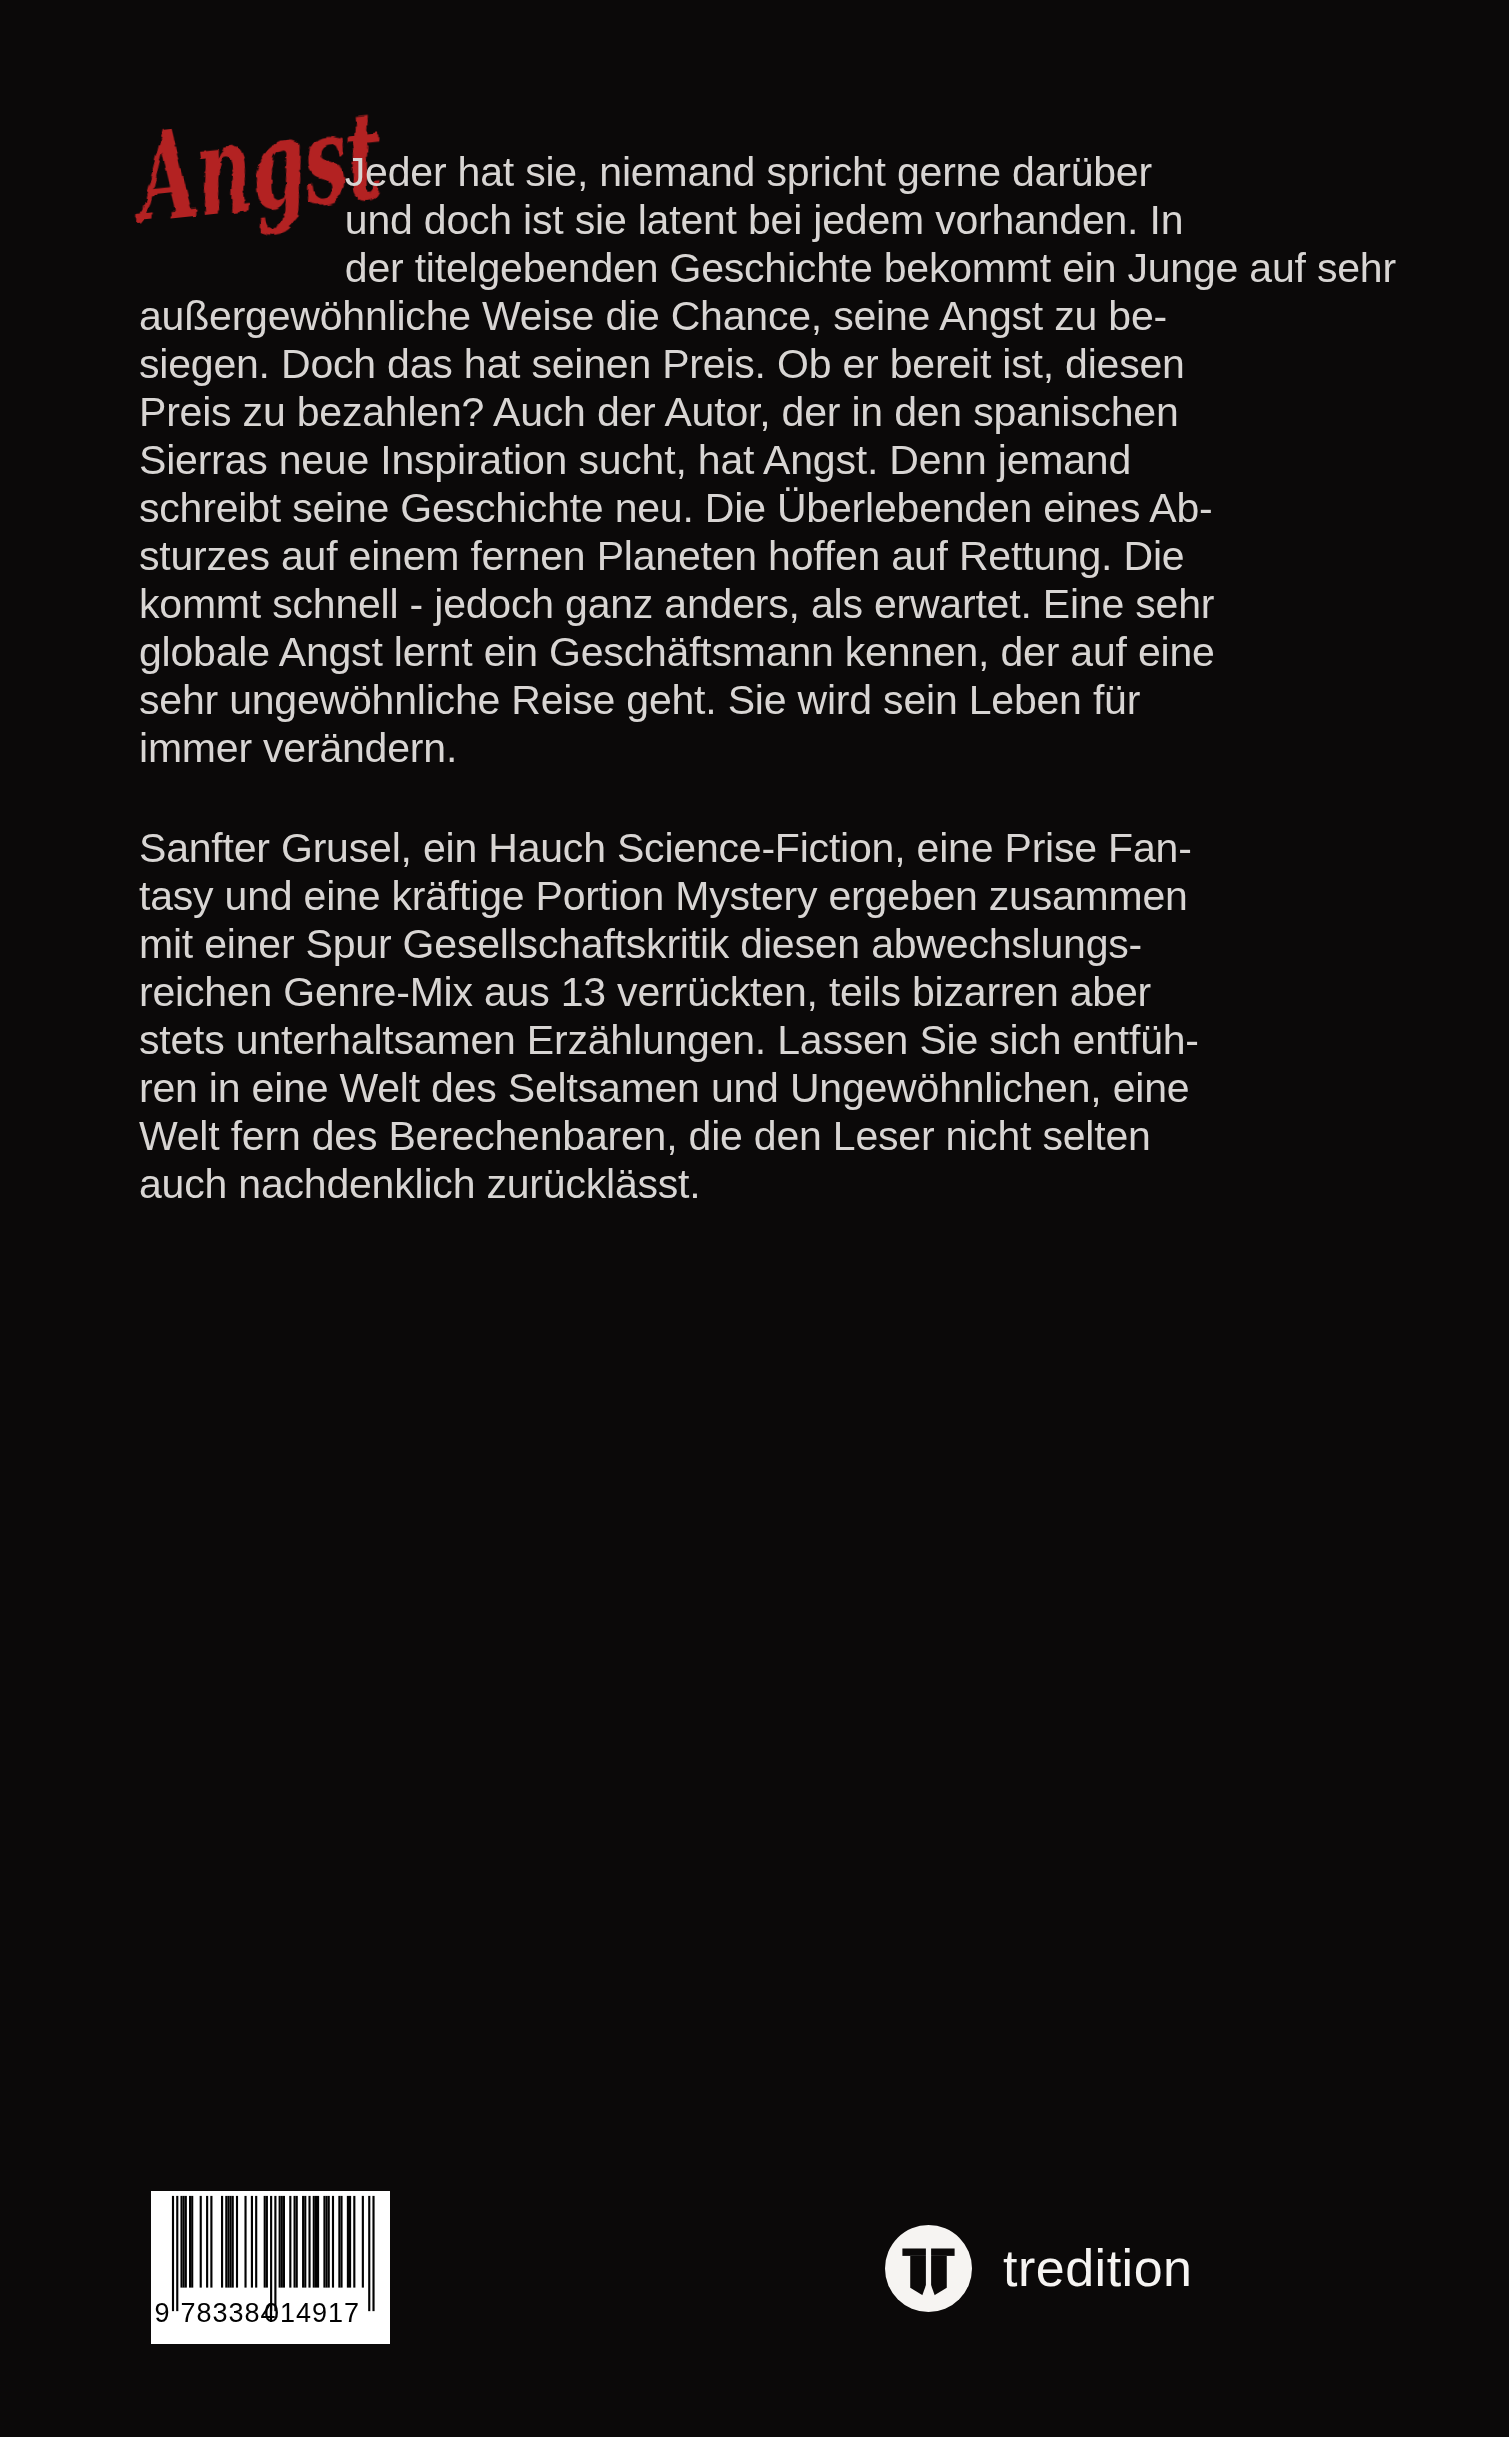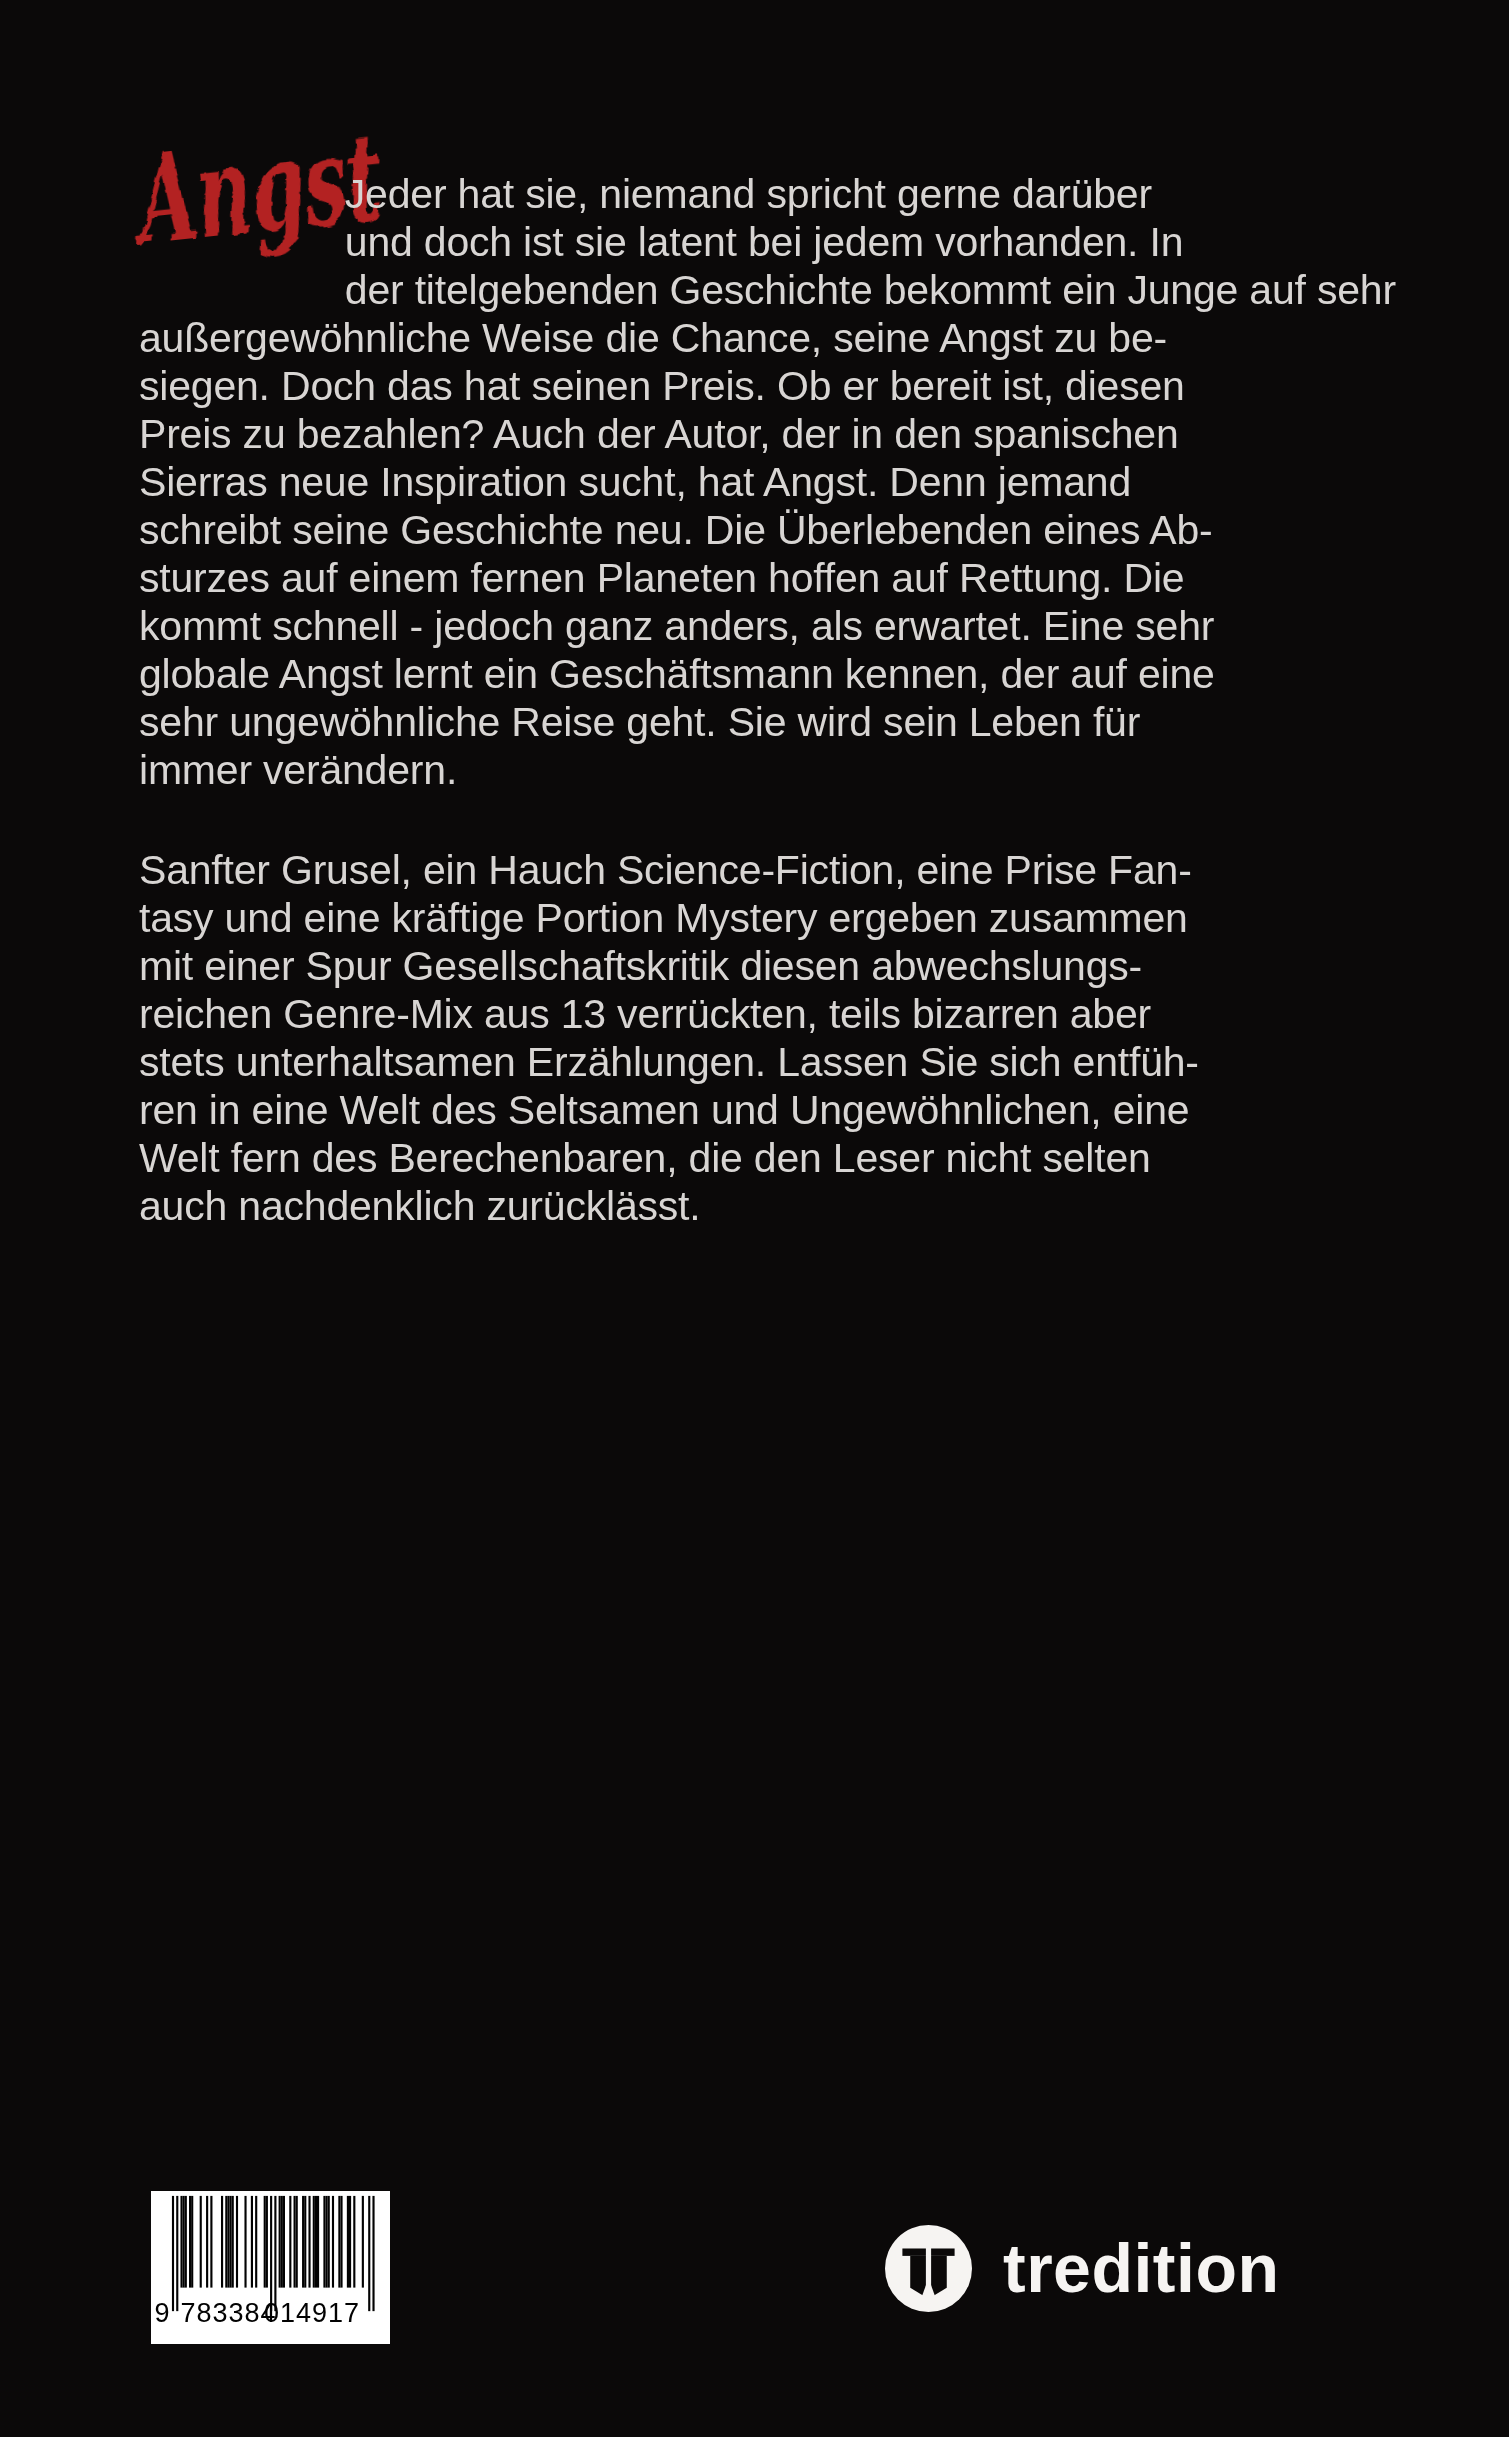--- a/index.html
+++ b/index.html
@@ -14,21 +14,21 @@
   body{
     width:1509px;height:2438px;
     background:var(--background);
     font-family:"Liberation Sans",sans-serif;
     position:relative;overflow:hidden;
   }
   .cover{position:absolute;inset:0;}
 
   
   .blurb{
-    position:absolute;left:139px;top:170px;width:1297px;
+    position:absolute;left:139px;top:148px;width:1297px;
     color:var(--body-text);
   }
   .para{
     margin:0;
     font-size:41px;line-height:48px;letter-spacing:-0.2px;
     white-space:nowrap;
   }
   .para-2{margin-top:52px;}
 
   
@@ -61,21 +61,21 @@
   
   .publisher{
     position:absolute;left:885px;top:2225px;height:87px;
     display:flex;align-items:center;gap:31px;
   }
   .logo-mark{display:block;}
   .logo-mark .disc{fill:var(--logo-white);}
   .logo-mark .glyph{fill:var(--background);}
   .wordmark{
     color:var(--logo-white);
-    font-size:68px;font-weight:700;letter-spacing:0.5px;
+    font-size:52px;font-weight:400;letter-spacing:0.5px;
     line-height:87px;
   }
 </style>
 </head>
 <body>
 
 <div class="cover">
 
   <div class="blurb">
     <p class="para para-1">

